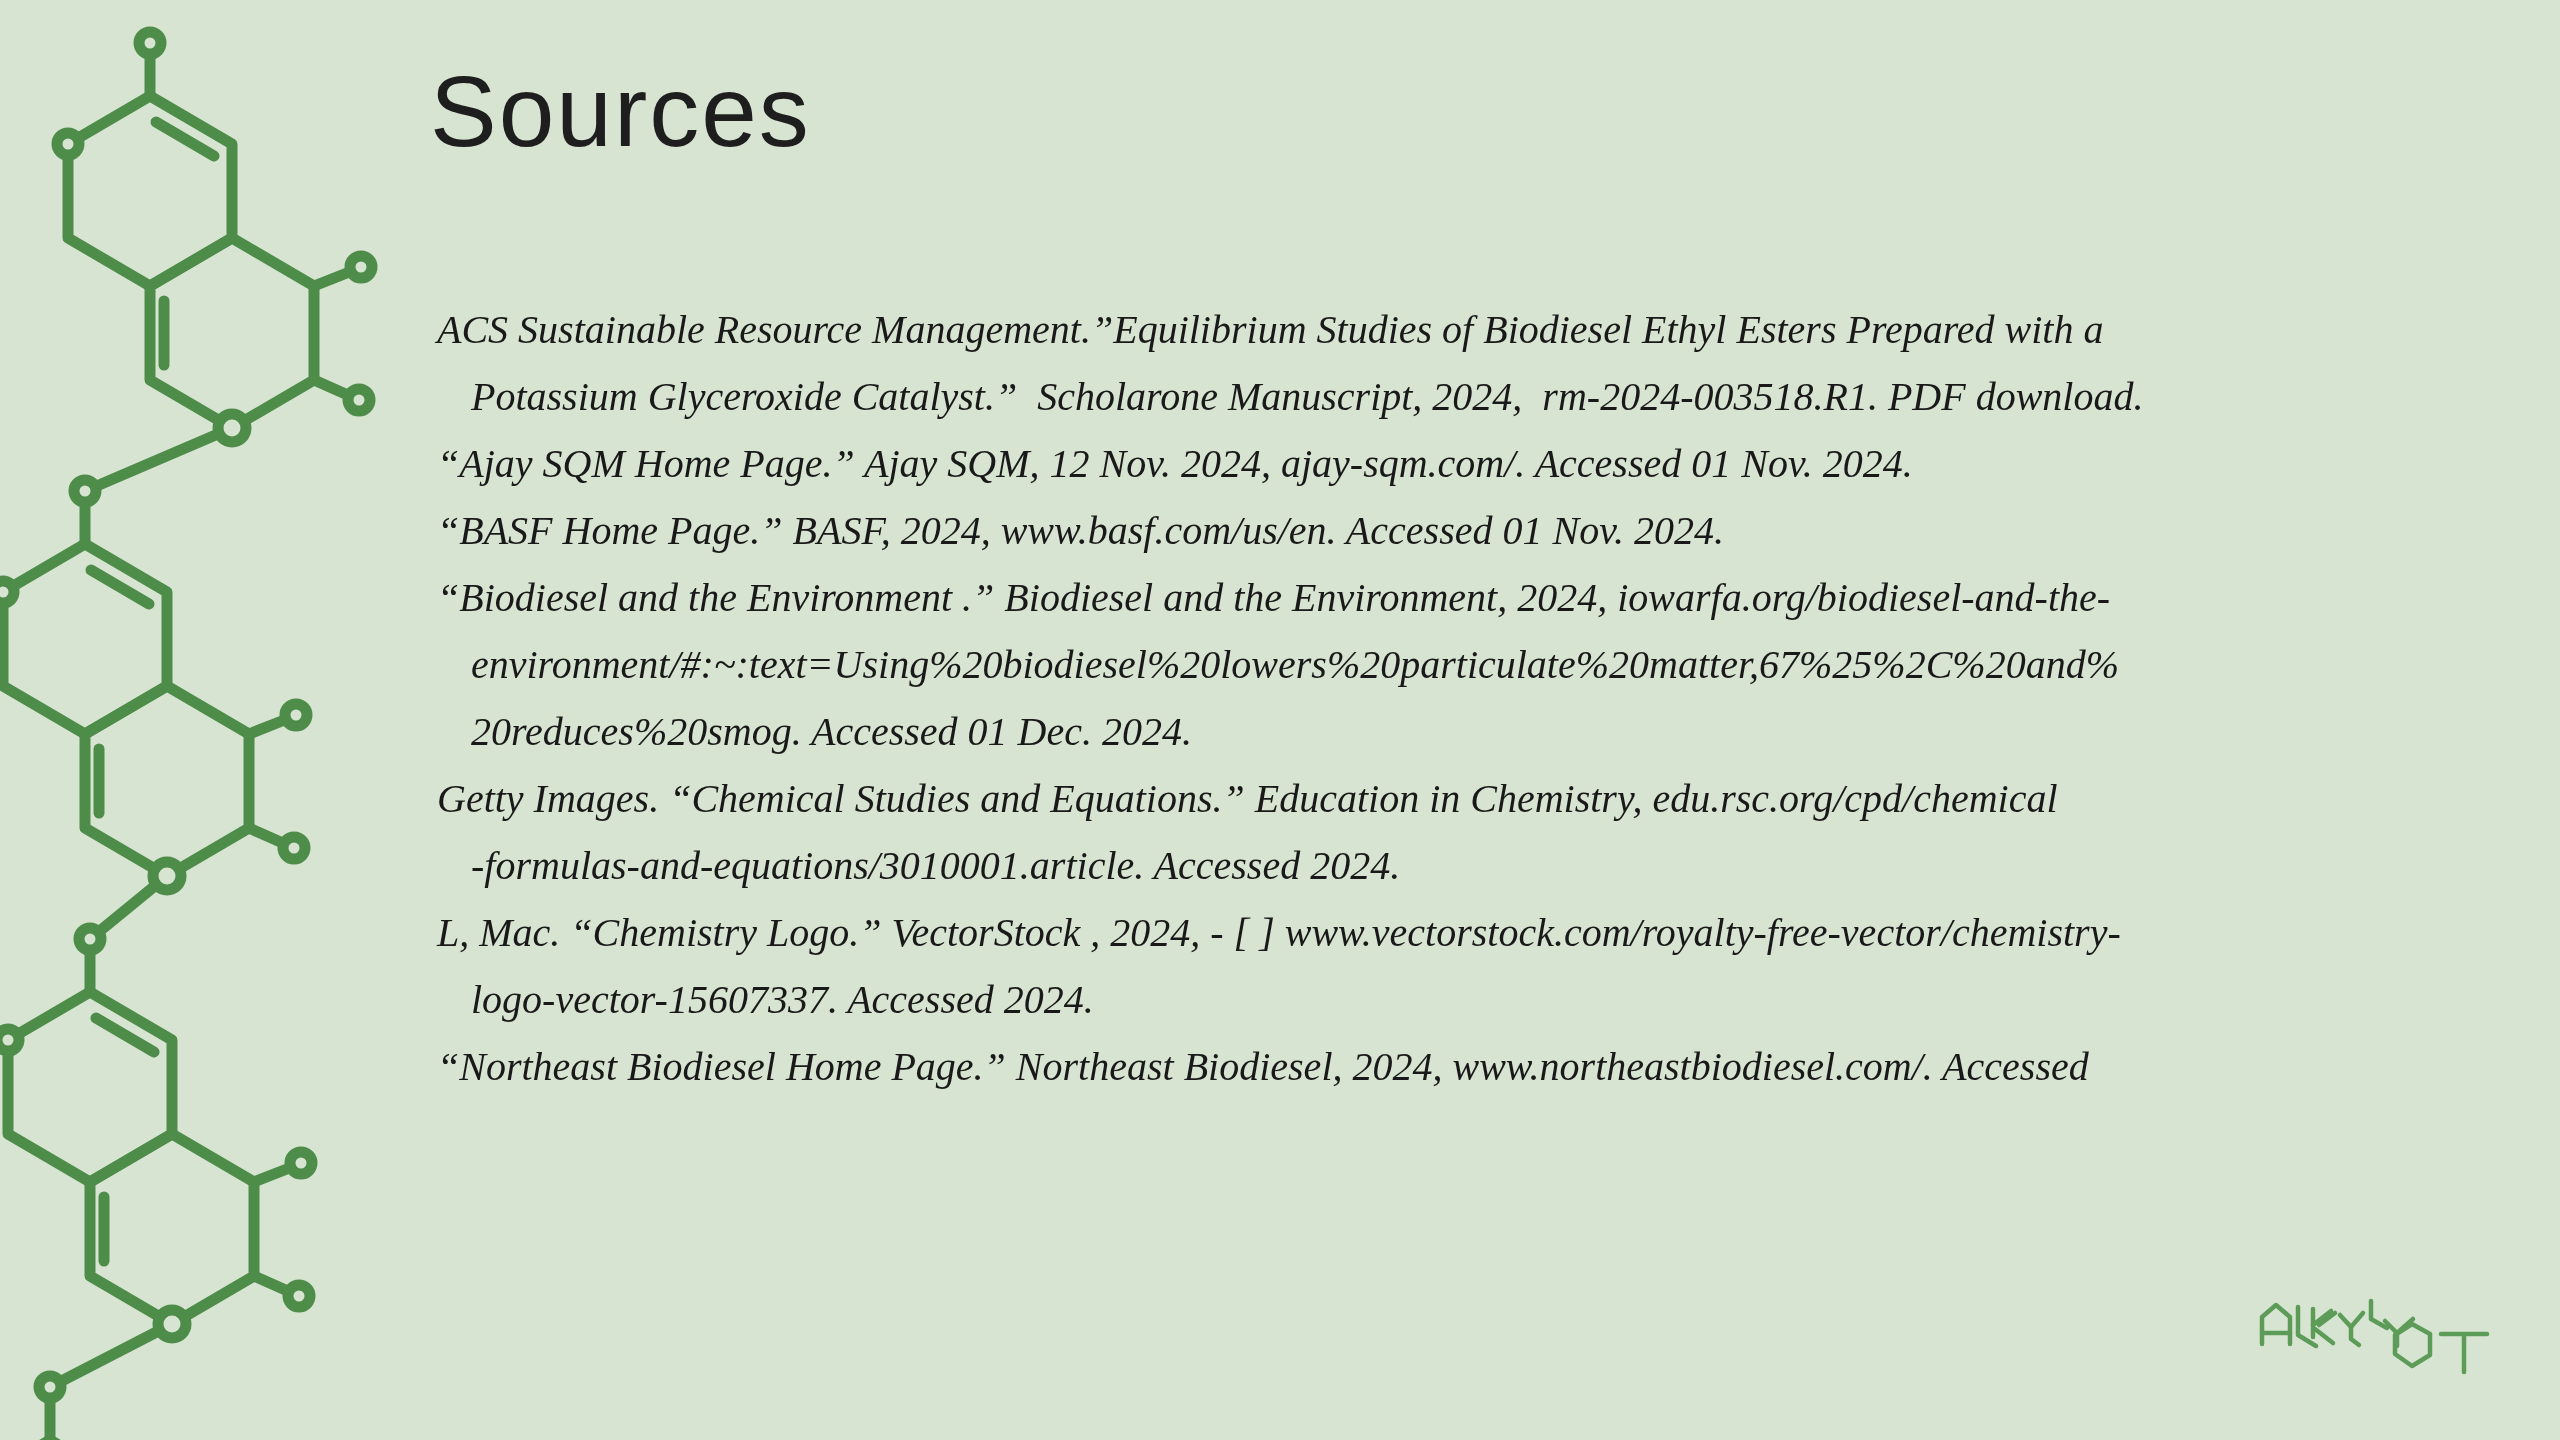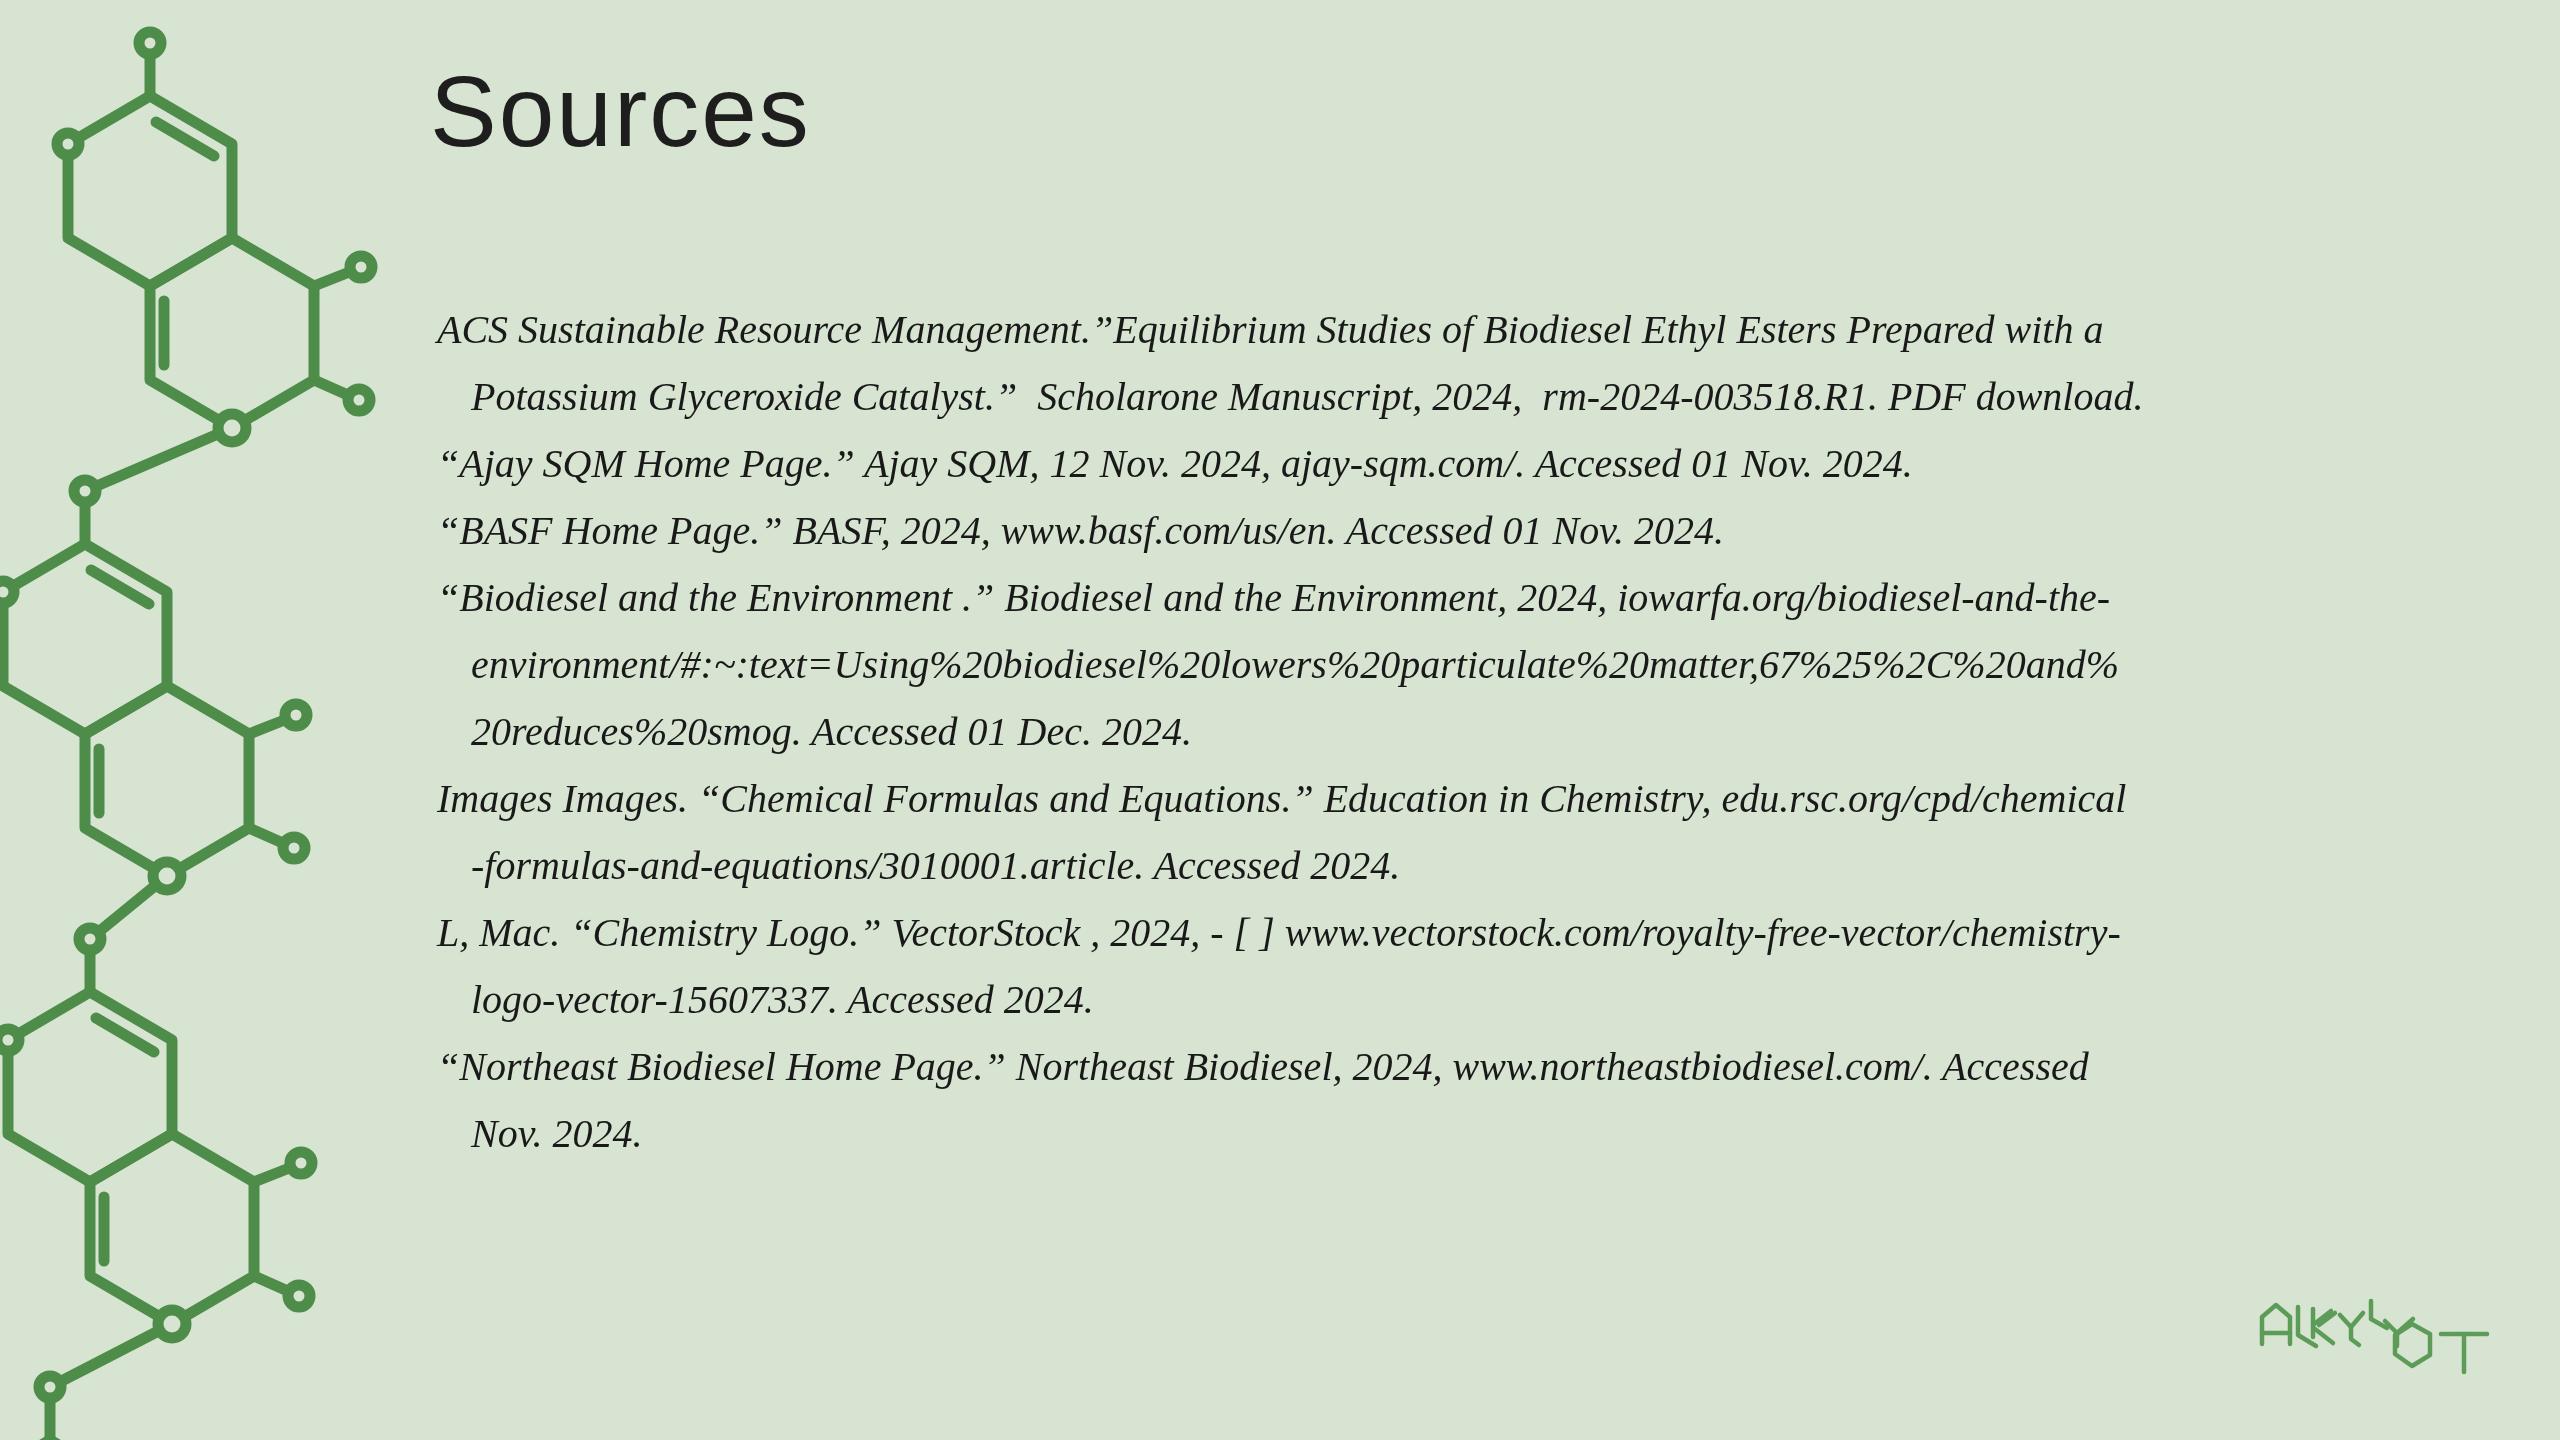--- a/index.html
+++ b/index.html
@@ -116,32 +116,31 @@
       <div class="cite-line first">“BASF Home Page.” BASF, 2024, www.basf.com/us/en. Accessed 01 Nov. 2024.</div>
     </div>
 
     <div>
       <div class="cite-line first">“Biodiesel and the Environment .” Biodiesel and the Environment, 2024, iowarfa.org/biodiesel-and-the-</div>
       <div class="cite-line cont">environment/#:~:text=Using%20biodiesel%20lowers%20particulate%20matter,67%25%2C%20and%</div>
       <div class="cite-line cont">20reduces%20smog. Accessed 01 Dec. 2024.</div>
     </div>
 
     <div>
-      <div class="cite-line first">Images Images. “Chemical Formulas and Equations.” Education in Chemistry, edu.rsc.org/cpd/chemical</div>
+      <div class="cite-line first">Getty Images. “Chemical Studies and Equations.” Education in Chemistry, edu.rsc.org/cpd/chemical</div>
       <div class="cite-line cont">-formulas-and-equations/3010001.article. Accessed 2024.</div>
     </div>
 
     <div>
       <div class="cite-line first">L, Mac. “Chemistry Logo.” VectorStock , 2024, - [ ] www.vectorstock.com/royalty-free-vector/chemistry-</div>
       <div class="cite-line cont">logo-vector-15607337. Accessed 2024.</div>
     </div>
 
     <div>
       <div class="cite-line first">“Northeast Biodiesel Home Page.” Northeast Biodiesel, 2024, www.northeastbiodiesel.com/. Accessed</div>
-      <div class="cite-line cont">Nov. 2024.</div>
     </div>
 
   </div>
 
   <svg class="logo" viewBox="0 0 260 92" aria-hidden="true">
     <title>ALKYLYST</title>
     <g stroke="#5d9b58" stroke-width="4.5" fill="none" stroke-linecap="round" stroke-linejoin="round">
 
       <path d="M 17,56 L 17,29 L 31,17 L 45,29 L 45,56"></path>
       <line x1="17" y1="45" x2="45" y2="45"></line>

